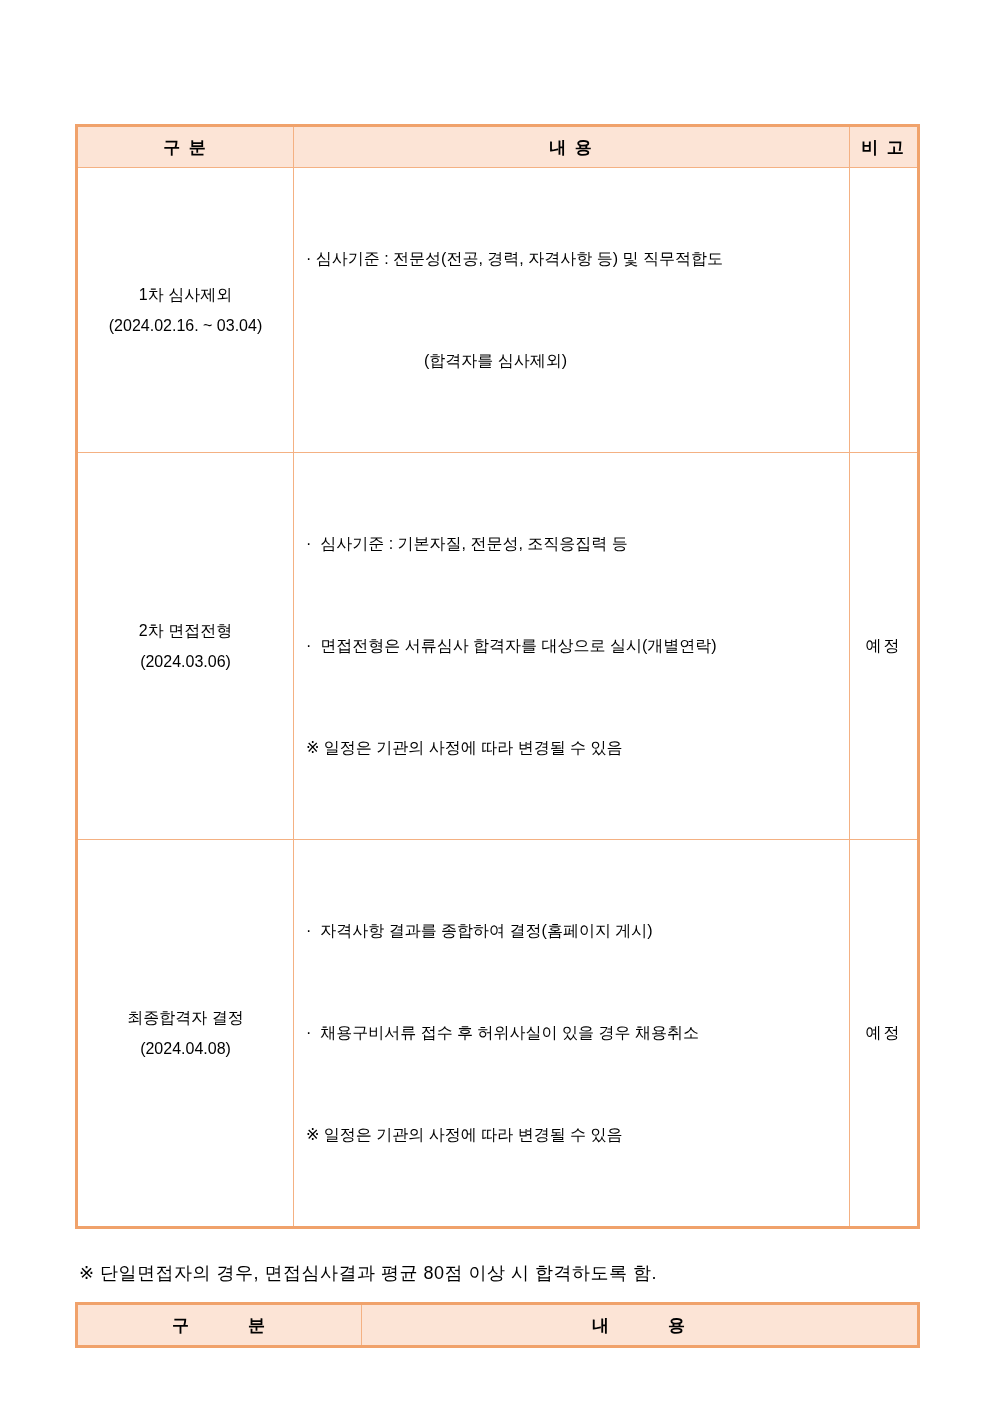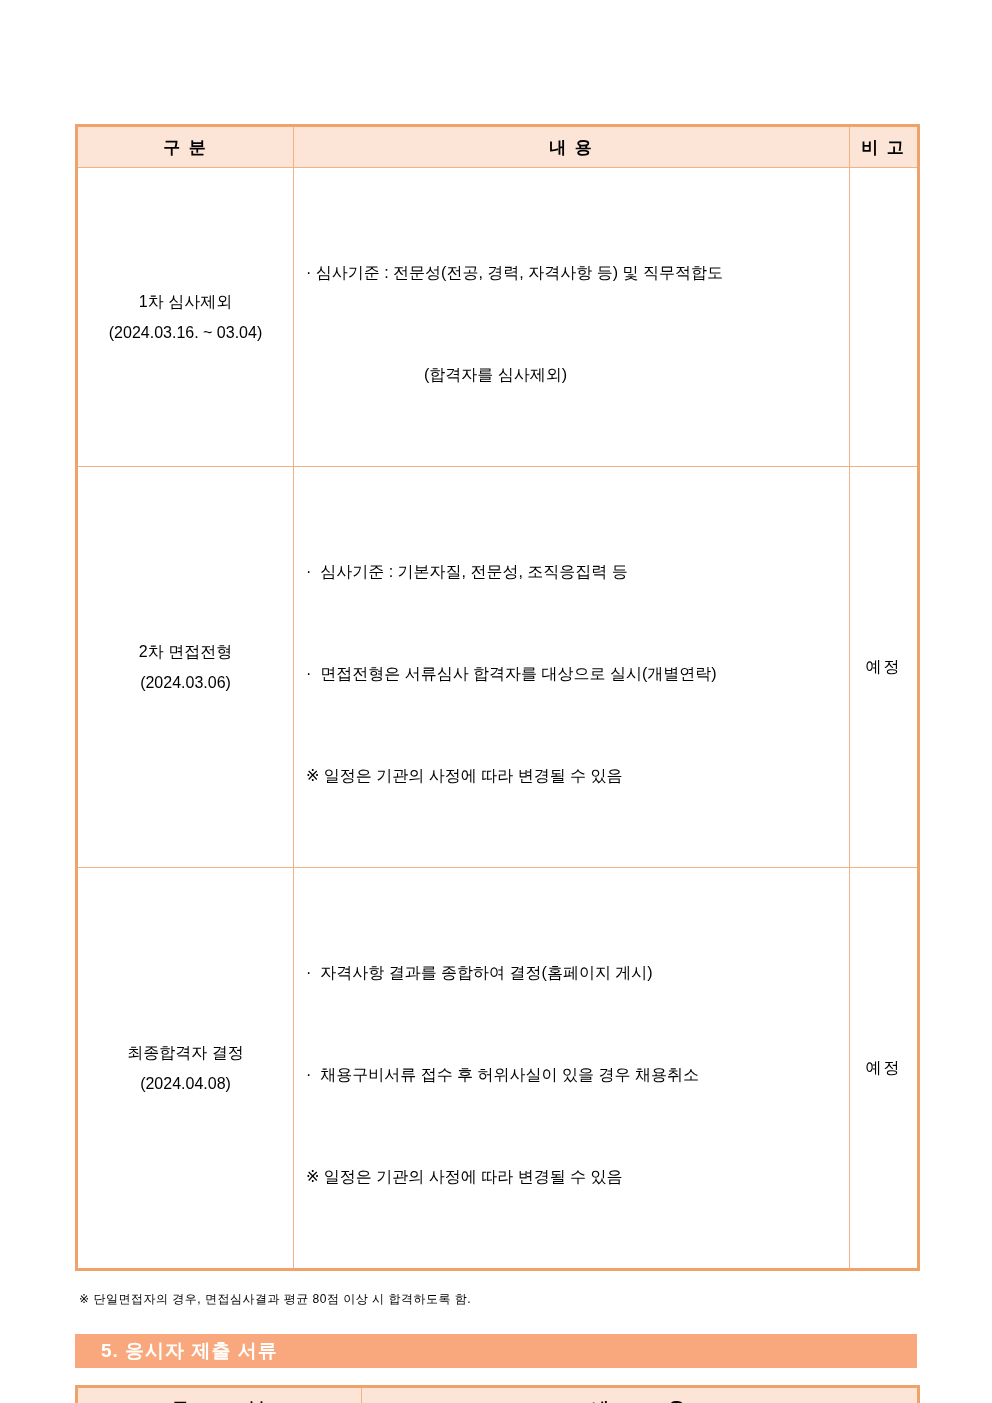--- a/index.html
+++ b/index.html
@@ -27,29 +27,29 @@
   }
   .tbl th, .tbl td { border: 1px solid #F4B183; }
   .tbl th {
     background: #FCE4D6; font-size: 17px; font-weight: bold;
     height: 38px; text-align: center; letter-spacing: 2px;
     white-space: pre-wrap;
   }
   .tbl td { font-size: 16px; vertical-align: middle; background: #fff; }
 
   td.cat { text-align: center; line-height: 31px; padding: 4px 2px; }
-  td.cont { text-align: left; padding: 20px 8px 6px 12px; line-height: 34px; white-space: pre-wrap; }
+  td.cont { text-align: left; padding: 6px 8px 6px 12px; line-height: 34px; white-space: pre-wrap; }
   td.cont .line { white-space: pre-wrap; }
   td.cont .indent-deep { padding-left: 118px; }
   td.remark { text-align: center; letter-spacing: 2px; }
 
   tr.r-h76 td { height: 76px; }
   tr.r-h110 td { height: 110px; }
 
-  .note-after-table { margin: 20px 0 0 4px; font-size: 12px; letter-spacing: 0.5px; }
+  .note-after-table { margin: 32px 0 0 4px; font-size: 18px; letter-spacing: 0.5px; }
 </style>
 </head>
 <body>
 
 <div class="page">
 
 
   <table class="tbl">
     <colgroup>
         <col style="width:217px">
@@ -60,21 +60,21 @@
       <tr>
         <th>구 분</th>
         <th>내 용</th>
         <th>비 고</th>
       </tr>
     </thead>
     <tbody>
       <tr class="r-h76">
         <td class="cat">
           <div>1차 심사제외</div>
-          <div>(2024.03.16. ~ 03.04)</div>
+          <div>(2024.02.16. ~ 03.04)</div>
         </td>
         <td class="cont">
           <div class="line">· 심사기준 : 전문성(전공, 경력, 자격사항 등) 및 직무적합도</div>
           <div class="line indent-deep">(합격자를 심사제외)</div>
         </td>
         <td class="remark"></td>
       </tr>
       <tr class="r-h110">
         <td class="cat">
           <div>2차 면접전형</div>
@@ -97,23 +97,20 @@
           <div class="line">·  채용구비서류 접수 후 허위사실이 있을 경우 채용취소</div>
           <div class="line">※ 일정은 기관의 사정에 따라 변경될 수 있음</div>
         </td>
         <td class="remark">예정</td>
       </tr>
     </tbody>
   </table>
 
   <div class="note-after-table">※  단일면접자의 경우, 면접심사결과 평균 80점 이상 시 합격하도록 함.</div>
 
-  <div class="section-bar bar5">
-    <span>5. 응시자 제출 서류</span>
-  </div>
 
   <table class="tbl">
     <colgroup>
         <col style="width:285px">
         <col style="width:557px">
       </colgroup>
     <thead>
       <tr>
         <th>구　　　분</th>
         <th>내　　　용</th>

